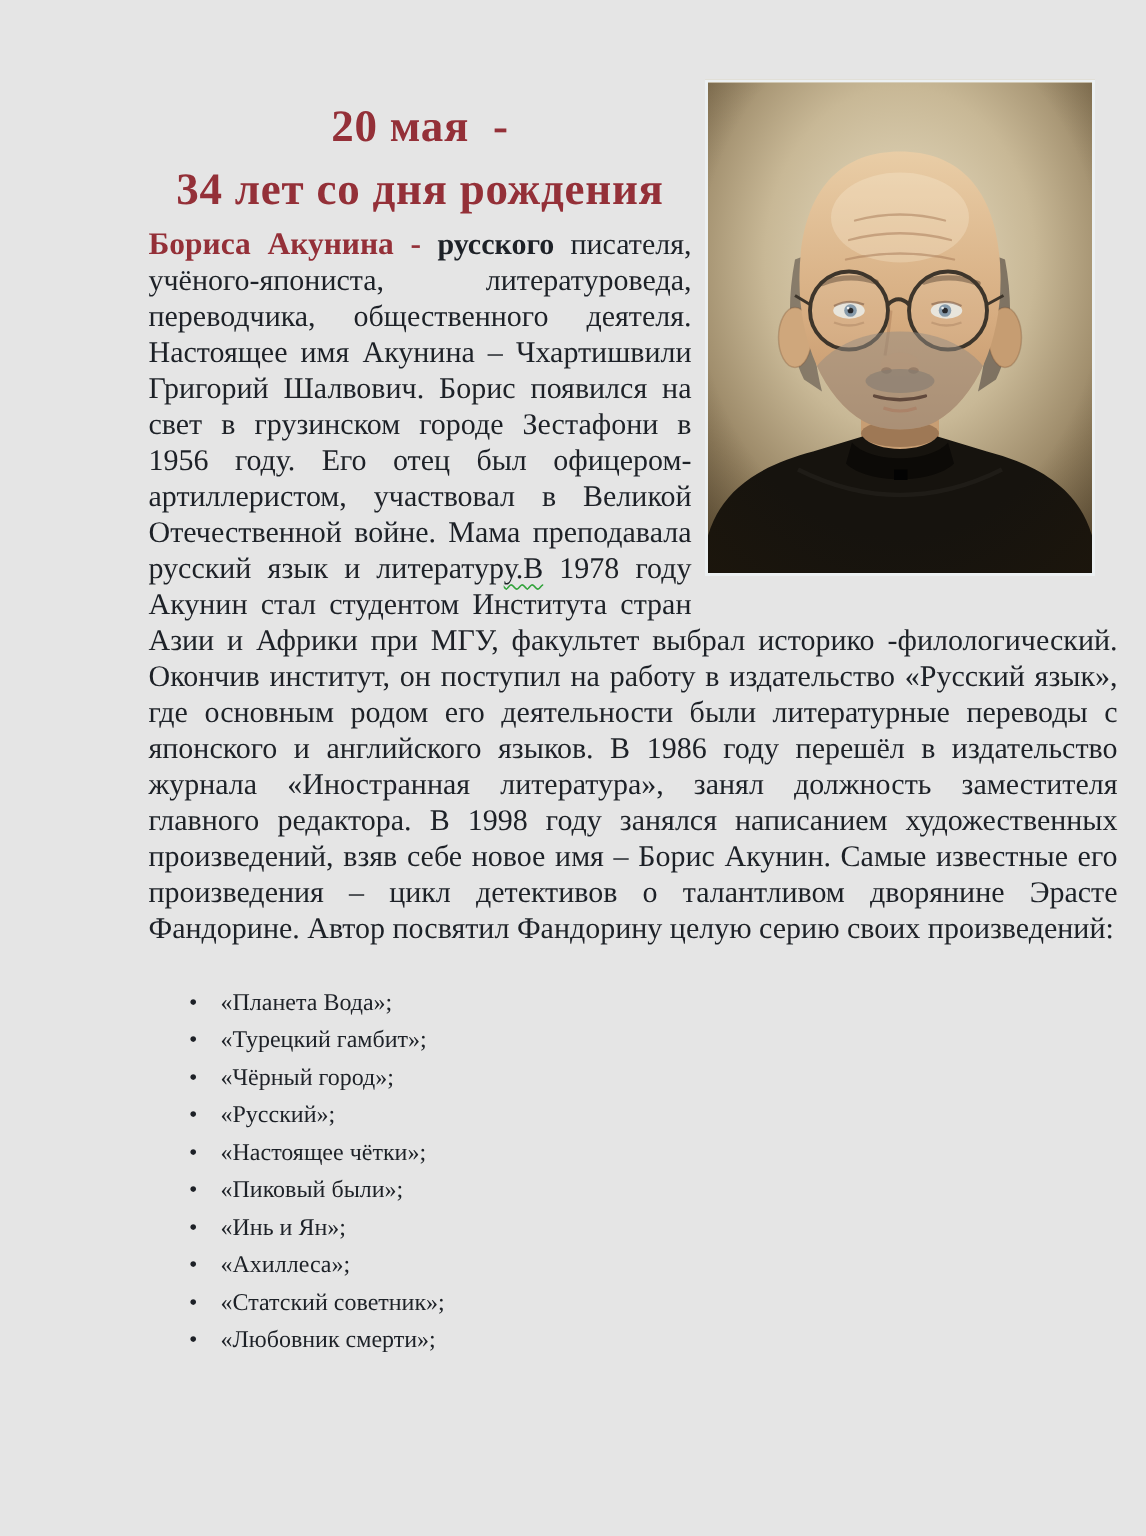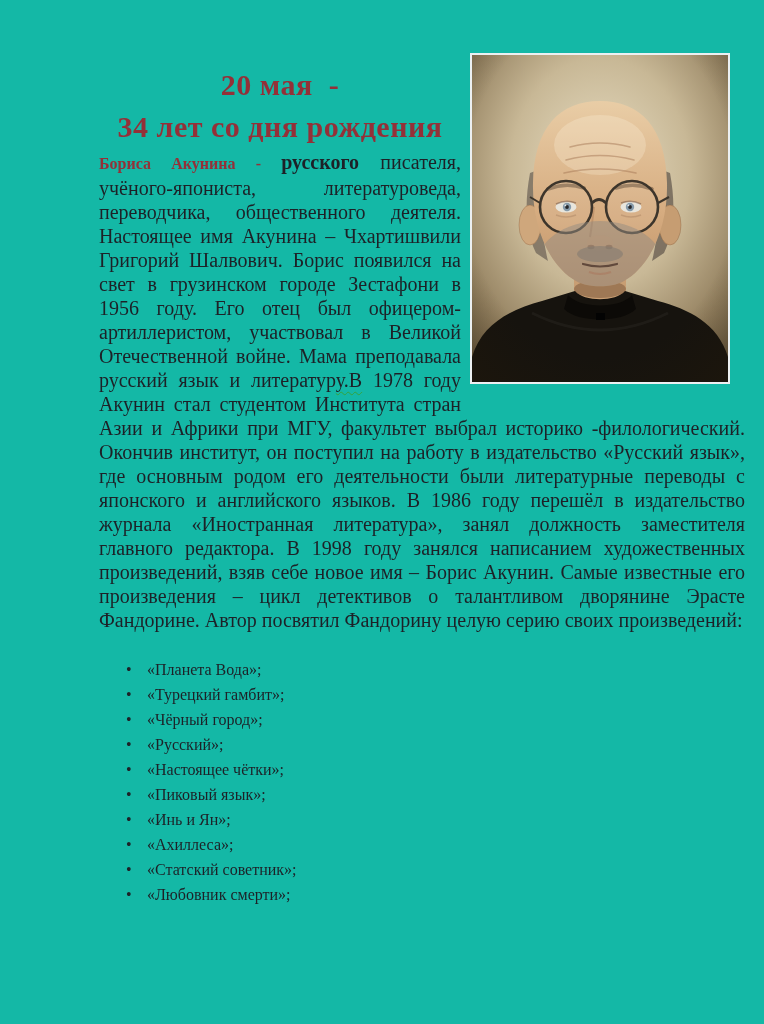--- a/index.html
+++ b/index.html
@@ -2,21 +2,21 @@
 <html lang="ru"><head>
 <meta charset="utf-8">
 <style>
   html, body { margin: 0; padding: 0; background: #ffffff; }
 
   .page {
     position: relative;
     width: 764px;
     height: 1024px;
     box-sizing: border-box;
-    background: #14b8a6;
+    background: #e5e5e5;
     padding: 48px 19px 0 99px;
     overflow: hidden;
     font-family: "Liberation Serif", "DejaVu Serif", serif;
     color: #1d2127;
   }
 
   .portrait {
     float: right;
     width: 256px;
     height: 327px;
@@ -36,21 +36,21 @@
     letter-spacing: 0.5px;
   }
   .title-line.first { margin-top: 16px; }
 
   .bio {
     margin: 2px 0 0 0;
     font-size: 20px;
     line-height: 24px;
     text-align: justify;
   }
-  .seg-name   { color: #943038; font-weight: bold; font-size: 16px; }
+  .seg-name   { color: #943038; font-weight: bold; font-size: 21px; }
   .seg-bold   { font-weight: bold; }
   .seg-normal { }
   .seg-wavy   {
     text-decoration: underline;
     text-decoration-style: wavy;
     text-decoration-color: #33a33c;
     text-decoration-thickness: 1px;
     text-underline-offset: 4px;
   }
 
@@ -176,20 +176,20 @@
   <div class="title-line">34 лет со дня рождения</div>
 
   <p class="bio"><span class="seg-name">Бориса Акунина - </span><span class="seg-bold">русского</span><span class="seg-normal"> писателя, учёного-япониста, литературоведа, переводчика, общественного деятеля. Настоящее имя Акунина – Чхартишвили Григорий Шалвович. Борис появился на свет в грузинском городе Зестафони в 1956 году. Его отец был офицером-артиллеристом, участвовал в Великой Отечественной войне. Мама преподавала русский язык и литератур</span><span class="seg-wavy">у.В</span><span class="seg-normal"> 1978 году Акунин стал студентом Института стран Азии и Африки при МГУ, факультет выбрал  историко -филологический. Окончив институт, он поступил на работу в издательство «Русский язык», где основным родом его деятельности были литературные переводы с японского и английского языков. В 1986 году перешёл в издательство журнала «Иностранная литература», занял должность заместителя главного редактора. В 1998 году занялся написанием художественных произведений,  взяв себе новое имя – Борис Акунин. Самые известные его произведения – цикл детективов о талантливом дворянине Эрасте Фандорине. Автор посвятил Фандорину целую серию своих произведений:</span></p>
 
   <ul class="books">
       <li>«Планета Вода»;</li>
       <li>«Турецкий гамбит»;</li>
       <li>«Чёрный город»;</li>
       <li>«Русский»;</li>
       <li>«Настоящее чётки»;</li>
-      <li>«Пиковый язык»;</li>
+      <li>«Пиковый были»;</li>
       <li>«Инь и Ян»;</li>
       <li>«Ахиллеса»;</li>
       <li>«Статский советник»;</li>
       <li>«Любовник смерти»;</li>
     </ul>
 
 </div>
 
 </body></html>

